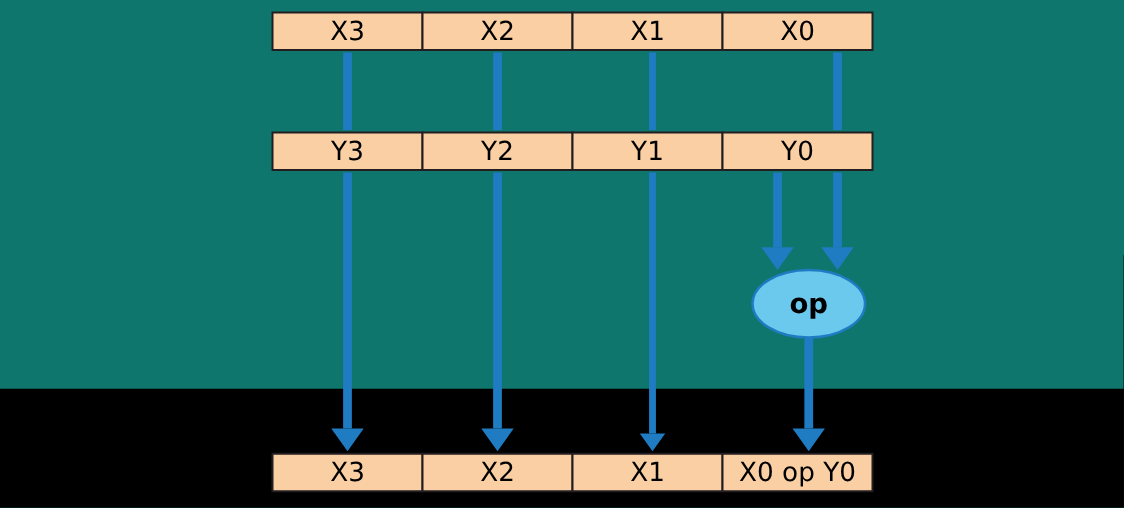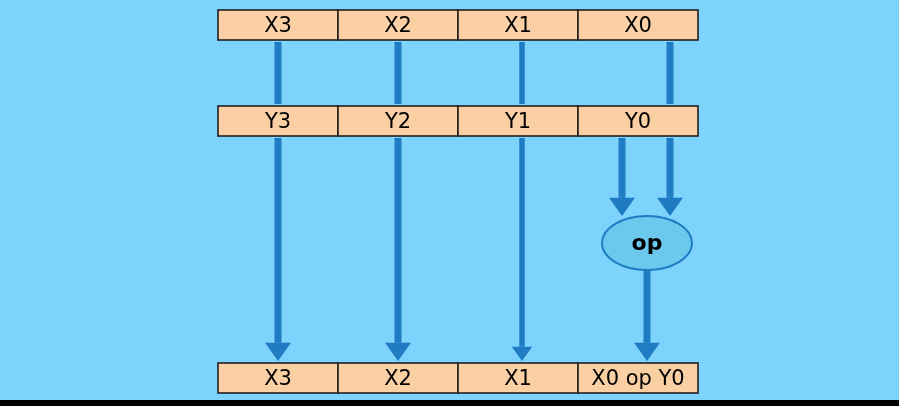--- a/index.html
+++ b/index.html
@@ -9,22 +9,22 @@
   }
   body {
     width: 899px;
     height: 406px;
     overflow: hidden;
     font-family: "DejaVu Sans", sans-serif;
   }
   #stage {
     position: relative;
     width: 899px;
-    height: 400px;
-    background: #7dd3fc;
+    height: 311px;
+    background: #0f766e;
   }
   #diagram-svg {
     position: absolute;
     left: 0;
     top: 0;
     width: 899px;
     height: 406px;
     display: block;
   }
   .cell-rect {

